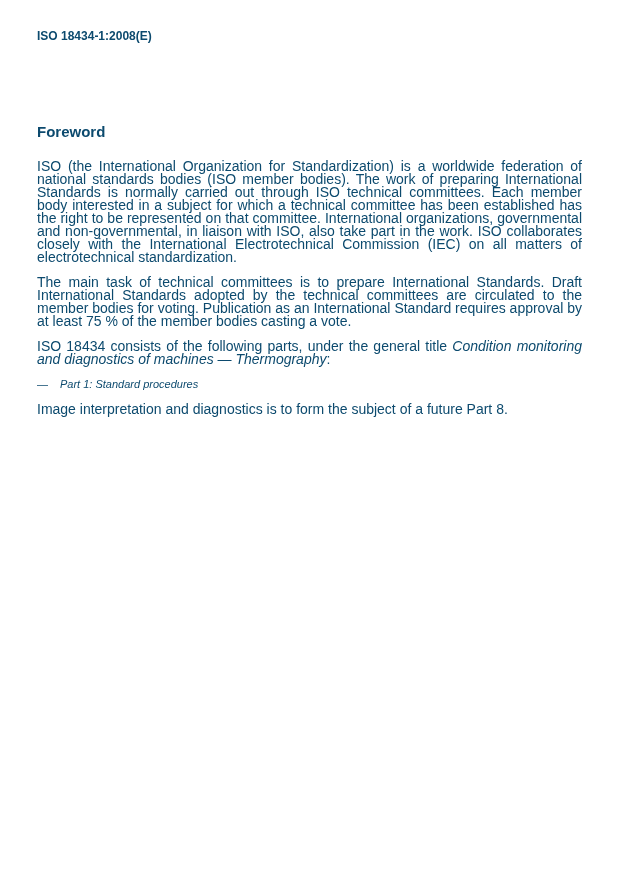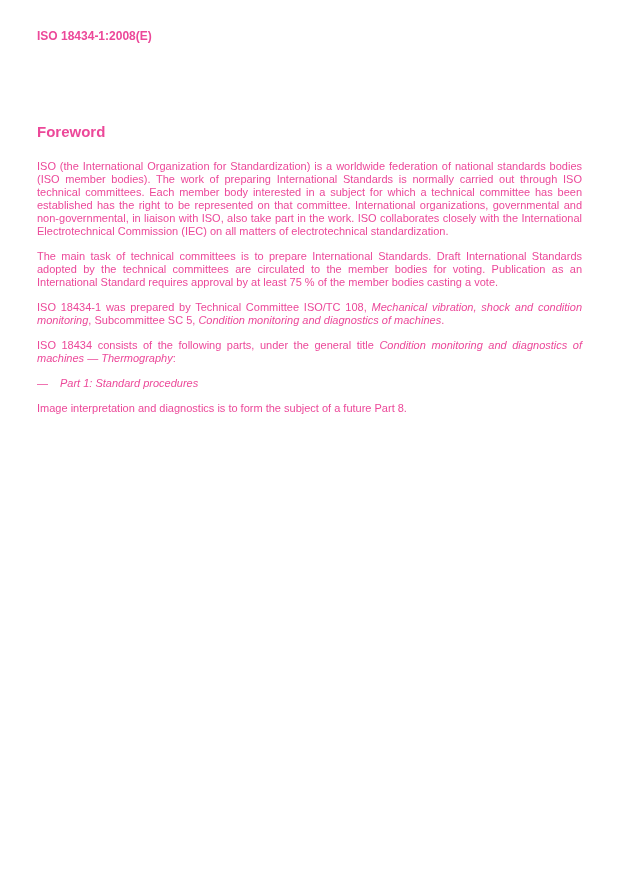--- a/index.html
+++ b/index.html
@@ -5,21 +5,21 @@
   html, body {
     margin: 0;
     padding: 0;
     background: #ffffff;
   }
   .page {
     position: relative;
     width: 619px;
     height: 789px;
     background: #ffffff;
-    color: #ec4899;
+    color: #0c4a6e;
     font-family: "Liberation Sans", sans-serif;
     overflow: hidden;
   }
   .doc-header {
     position: absolute;
     top: 29px;
     left: 37px;
     font-size: 12px;
     font-weight: bold;
   }
@@ -28,21 +28,21 @@
     top: 123px;
     left: 37px;
     width: 545px;
   }
   .section-title {
     font-size: 15px;
     font-weight: bold;
     margin: 0 0 20px 0;
   }
   .para {
-    font-size: 11px;
+    font-size: 14px;
     line-height: 13px;
     text-align: justify;
     margin: 0 0 12px 0;
   }
   .para em, .list-text em {
     font-style: italic;
   }
   .list-item {
     display: flex;
     font-size: 11px;
@@ -80,21 +80,20 @@
   <div class="content">
 
     <h1 class="section-title">Foreword</h1>
 
     <p class="para"><span>ISO (the International Organization for Standardization) is a worldwide federation of national standards bodies (ISO member bodies). The work of preparing International Standards is normally carried out through ISO technical committees. Each member body interested in a subject for which a technical committee has been established has the right to be represented on that committee. International organizations, governmental and non-governmental, in liaison with ISO, also take part in the work. ISO collaborates closely with the International Electrotechnical Commission (IEC) on all matters of electrotechnical standardization.</span></p>
 
 
     <p class="para"><span>The main task of technical committees is to prepare International Standards. Draft International Standards adopted by the technical committees are circulated to the member bodies for voting. Publication as an International Standard requires approval by at least 75 % of the member bodies casting a vote.</span></p>
 
 
-    <p class="para"><span>ISO 18434-1 was prepared by Technical Committee ISO/TC 108, </span><em>Mechanical vibration, shock and condition monitoring</em><span>, Subcommittee SC 5, </span><em>Condition monitoring and diagnostics of machines</em><span>.</span></p>
 
     <p class="para"><span>ISO 18434 consists of the following parts, under the general title </span><em>Condition monitoring and diagnostics of machines — Thermography</em><span>:</span></p>
 
     <div class="list-item">
       <span class="list-dash">—</span>
       <span class="list-text"><em>Part 1: Standard procedures</em></span>
     </div>
 
     <p class="para"><span>Image interpretation and diagnostics is to form the subject of a future Part 8.</span></p>
 

